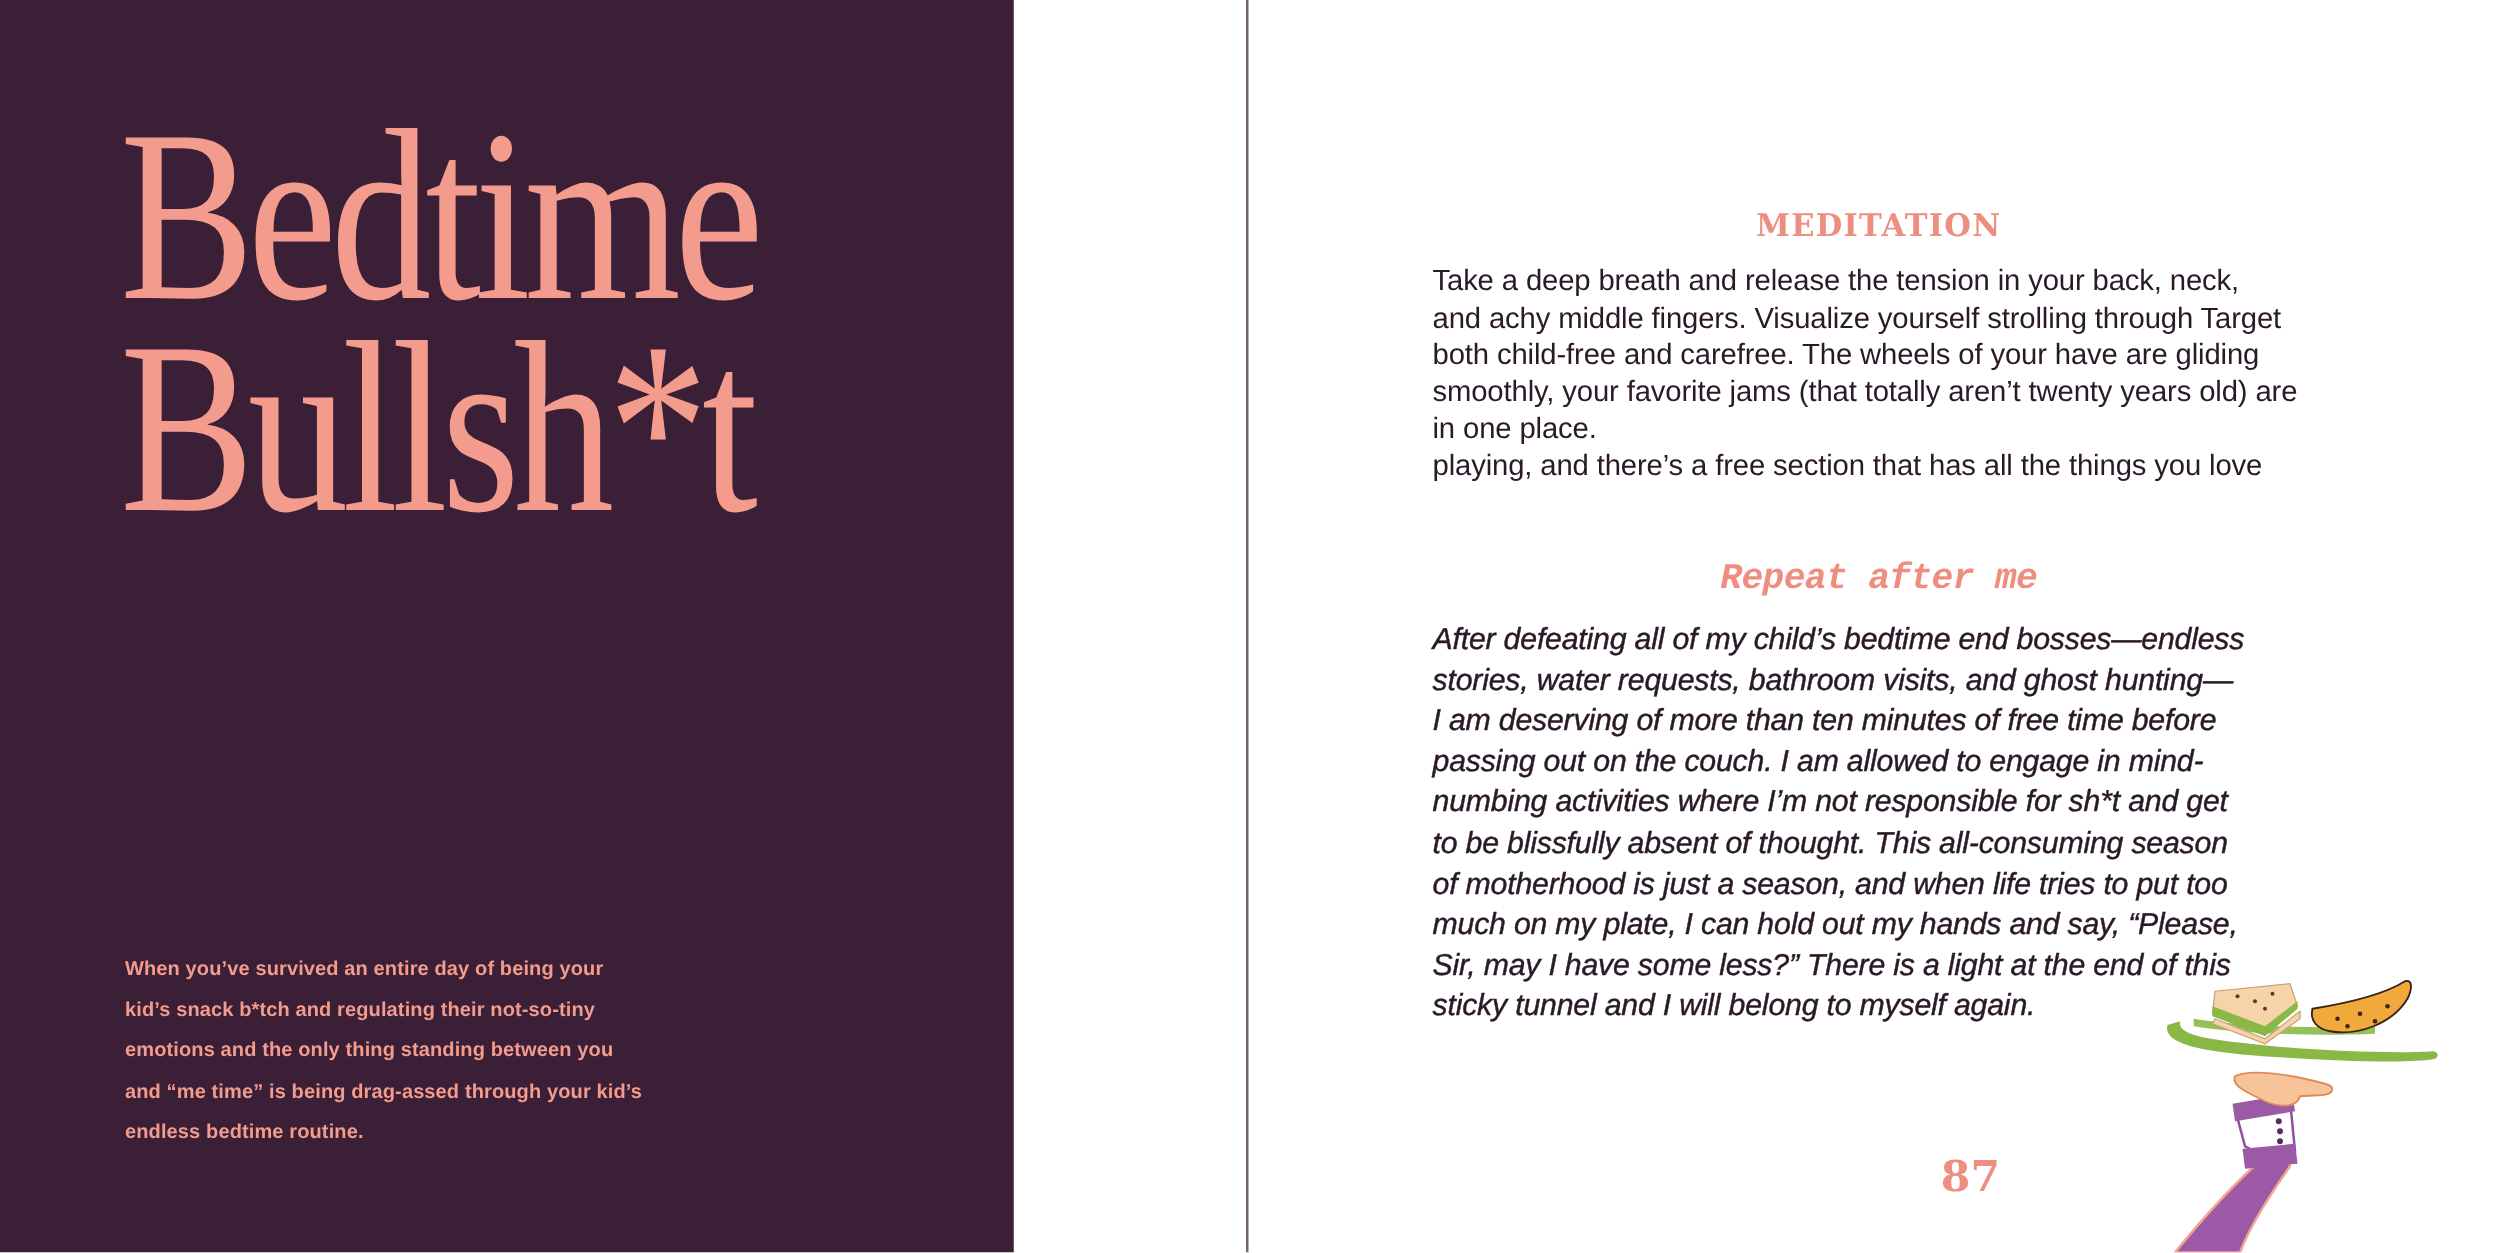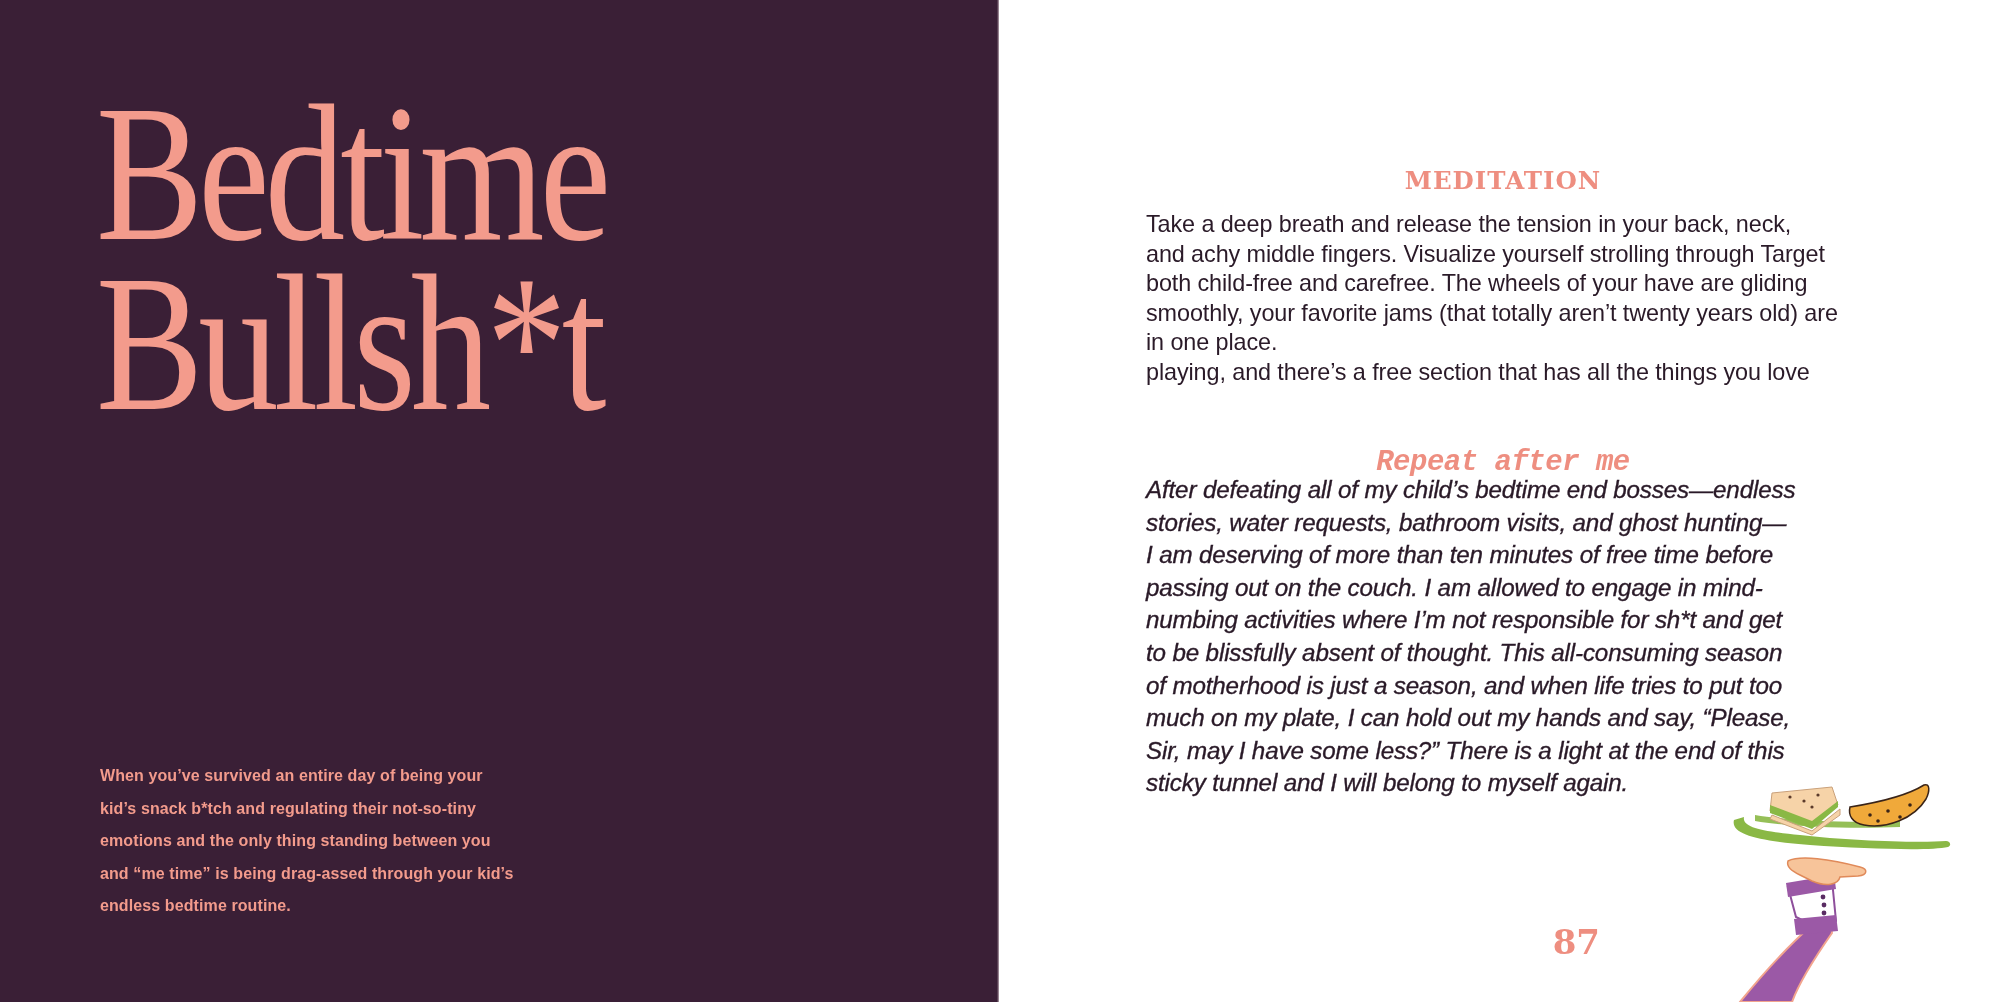--- a/index.html
+++ b/index.html
@@ -11,21 +11,21 @@
       background: #ffffff;
     }
     .spread {
       position: relative;
       width: 2000px;
       height: 1002px;
     }
     .page-left {
       position: absolute;
       left: 0; top: 0;
-      width: 999px; height: 1002px;
+      width: 811px; height: 1002px;
       background: #3a1f36;
     }
     .page-right {
       position: absolute;
       left: 999px; top: 0;
       width: 1001px; height: 1002px;
       background: #ffffff;
     }
     .gutter {
       position: absolute;
@@ -101,21 +101,21 @@
       color: #2a1a28;
       font-family: "Liberation Sans", "DejaVu Sans", sans-serif;
       font-weight: 400;
       font-size: 23.4px;
       line-height: 29.5px;
       letter-spacing: -0.1px;
     }
     .repeat-body {
       position: absolute;
       left: 1146px;
-      top: 474px;
+      top: 496px;
       color: #2a1a28;
       font-family: "Liberation Sans", "DejaVu Sans", sans-serif;
       font-weight: 400;
       font-style: italic;
       font-size: 24.2px;
       line-height: 32.6px;
       letter-spacing: -0.15px;
       -webkit-text-stroke: 0.35px #2a1a28;
     }
     .page-number {

